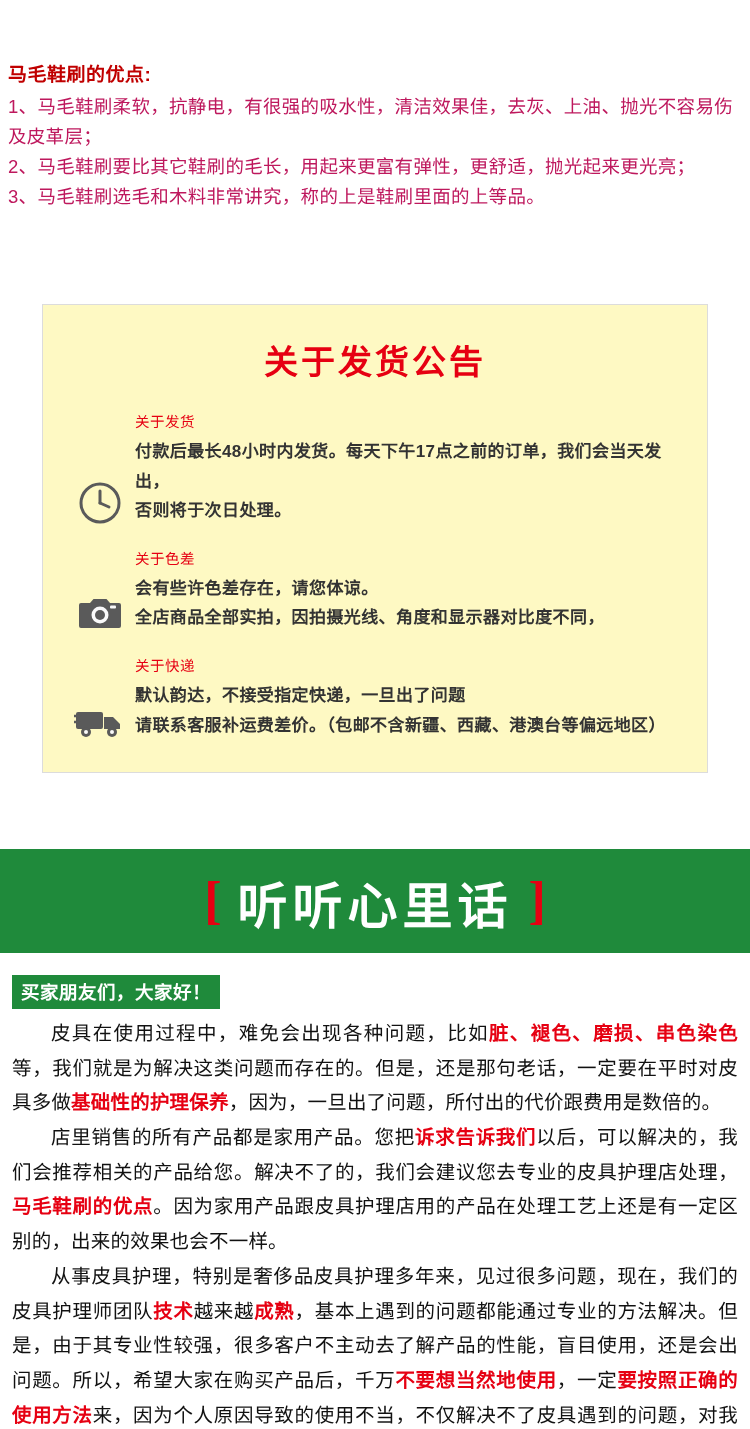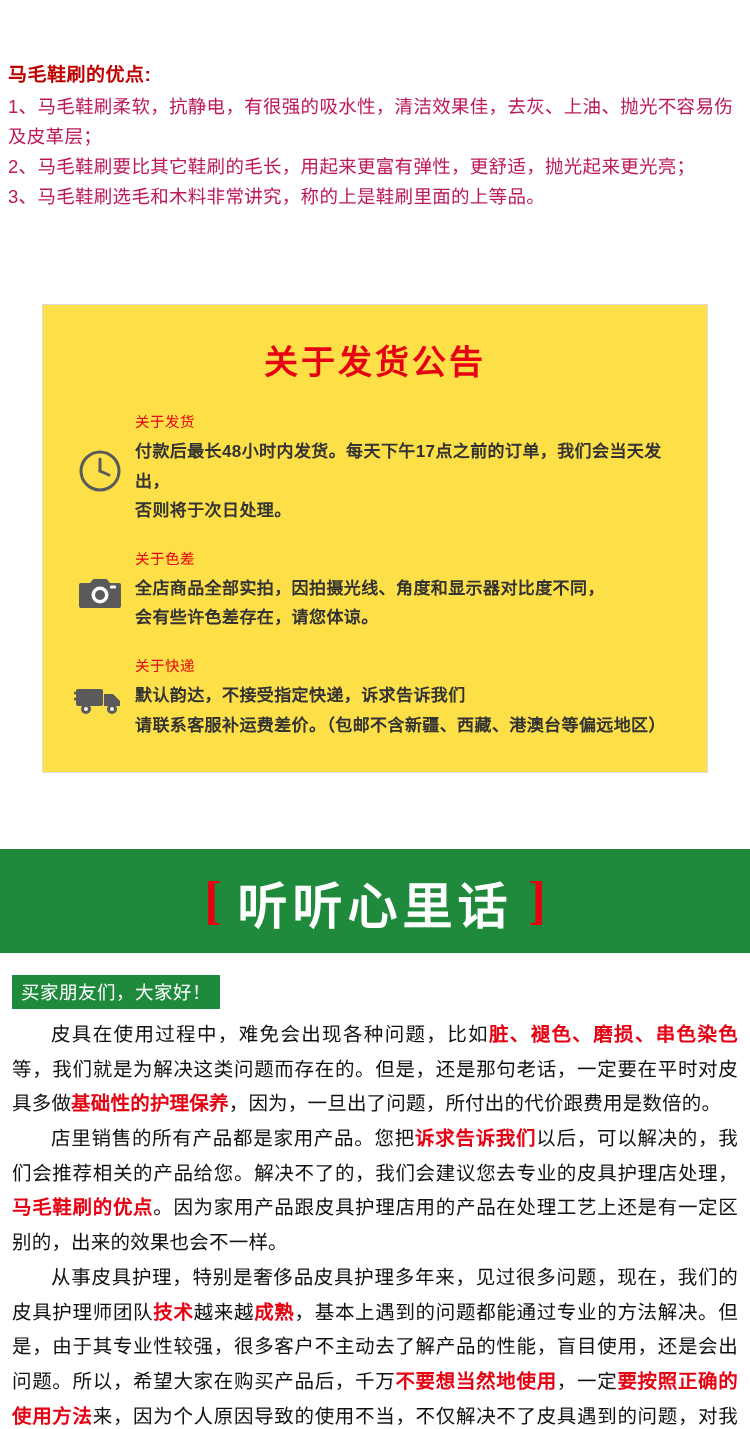--- a/index.html
+++ b/index.html
@@ -41,34 +41,34 @@
   }
 
   .spacer-1 { height: 92px; }
 
   
   .notice-wrap {
     padding: 0 42px;
   }
   .notice-card {
     border: 1px solid #dcdcdc;
-    background: #fde047;
+    background: #fef9c3;
     padding: 26px 26px 30px 26px;
   }
   .notice-title {
     text-align: center;
     color: #e60012;
     font-size: 34px;
     font-weight: bold;
     letter-spacing: 3px;
     margin: 4px 0 26px 0;
   }
   .notice-row {
     display: flex;
-    align-items: center;
+    align-items: flex-end;
     margin-bottom: 22px;
   }
   .notice-row:last-child { margin-bottom: 2px; }
   .notice-icon {
     width: 62px;
     min-width: 62px;
     padding-top: 6px;
     display: flex;
     justify-content: center;
   }
@@ -122,33 +122,34 @@
 
   
   .letter {
     padding: 22px 12px 10px 12px;
   }
   .letter-greet {
     display: inline-block;
     background: #1f8a3b;
     color: #ffffff;
     font-size: 18.5px;
-    font-weight: normal;
+    font-weight: bold;
     padding: 3px 9px 5px 9px;
     letter-spacing: 0.5px;
     margin-bottom: 8px;
   }
   .letter p {
     font-size: 19.5px;
     line-height: 1.78;
     color: #111;
     margin: 0;
     text-align: justify;
     text-justify: inter-ideograph;
     letter-spacing: 0.2px;
+    font-family: Liberation Serif, serif;
   }
   .letter p.indent { text-indent: 2em; }
   .hl { color: #e60012; font-weight: bold; }
 </style>
 </head>
 <body>
 
 <section class="adv-block">
   <p class="adv-title">马毛鞋刷的优点:</p>
   <p class="adv-line wrap">1、马毛鞋刷柔软，抗静电，有很强的吸水性，清洁效果佳，去灰、上油、抛光不容易伤及皮革层；</p>
@@ -181,41 +182,41 @@
       <div class="notice-icon">
         <svg width="46" height="38" viewBox="0 0 46 38" aria-hidden="true">
           <path d="M4 9 h9 l3.5-4 h13 l3.5 4 h9 a2 2 0 0 1 2 2 v21 a2 2 0 0 1 -2 2 h-38 a2 2 0 0 1 -2 -2 v-21 a2 2 0 0 1 2 -2 z" fill="#5a5a5a"></path>
           <circle cx="23" cy="21" r="8.5" fill="#fafafa"></circle>
           <circle cx="23" cy="21" r="5" fill="#5a5a5a"></circle>
           <rect x="33" y="11.5" width="6" height="3" rx="1" fill="#fafafa"></rect>
         </svg>
       </div>
       <div class="notice-body">
         <p class="notice-sub">关于色差</p>
+        <p class="notice-text">会有些许色差存在，请您体谅。</p>
         <p class="notice-text">全店商品全部实拍，因拍摄光线、角度和显示器对比度不同，</p>
-        <p class="notice-text">会有些许色差存在，请您体谅。</p>
       </div>
     </div>
 
     <div class="notice-row">
       <div class="notice-icon">
         <svg width="52" height="34" viewBox="0 0 52 34" aria-hidden="true">
           <rect x="2" y="6" width="27" height="17" rx="2" fill="#5a5a5a"></rect>
           <path d="M30 11 h9 l7 7 v5 h-16 z" fill="#5a5a5a"></path>
           <circle cx="12" cy="26" r="5" fill="#5a5a5a"></circle>
           <circle cx="12" cy="26" r="2" fill="#fafafa"></circle>
           <circle cx="38" cy="26" r="5" fill="#5a5a5a"></circle>
           <circle cx="38" cy="26" r="2" fill="#fafafa"></circle>
           <line x1="0" y1="10" x2="6" y2="10" stroke="#5a5a5a" stroke-width="2.4" stroke-linecap="round"></line>
           <line x1="0" y1="16" x2="5" y2="16" stroke="#5a5a5a" stroke-width="2.4" stroke-linecap="round"></line>
         </svg>
       </div>
       <div class="notice-body">
         <p class="notice-sub">关于快递</p>
-        <p class="notice-text">默认韵达，不接受指定快递，诉求告诉我们</p>
+        <p class="notice-text">默认韵达，不接受指定快递，一旦出了问题</p>
         <p class="notice-text">请联系客服补运费差价。（包邮不含新疆、西藏、港澳台等偏远地区）</p>
       </div>
     </div>
   </div>
 </section>
 
 <div class="spacer-2"></div>
 
 <section class="green-banner">
   <div class="banner-inner">

